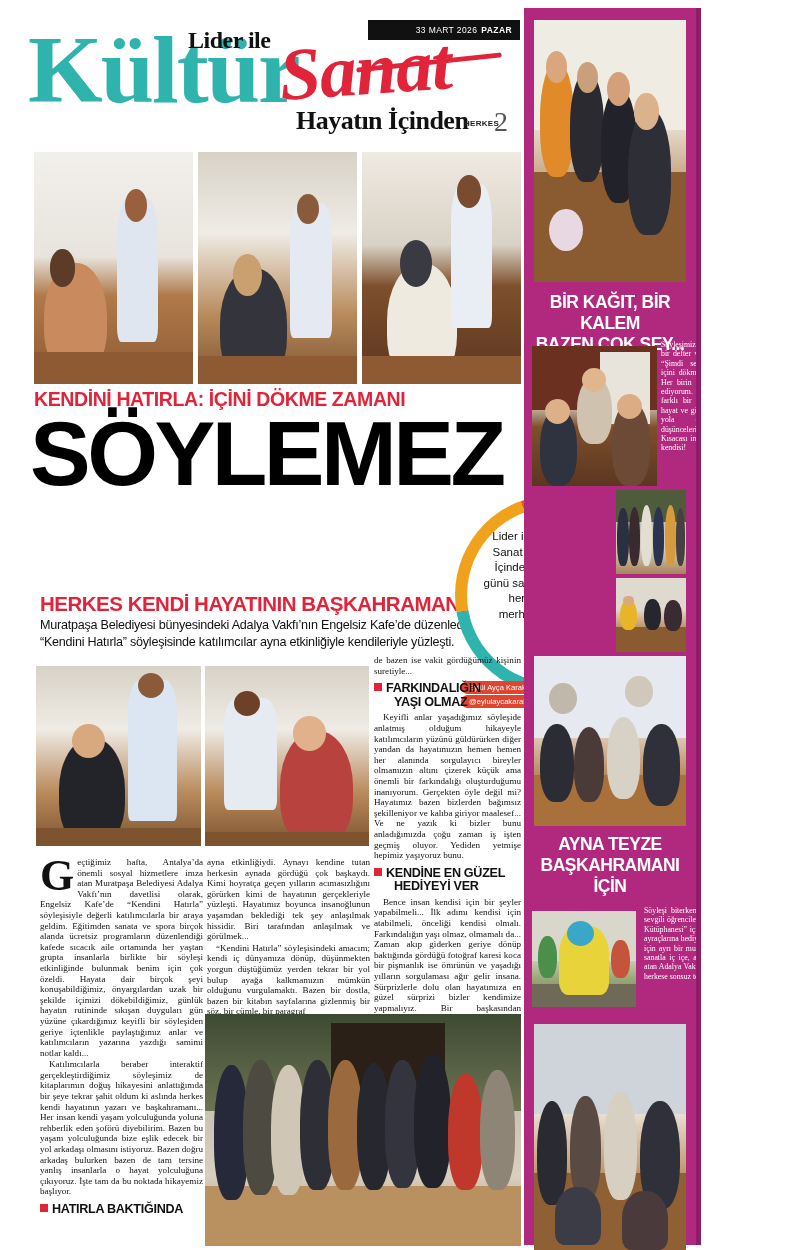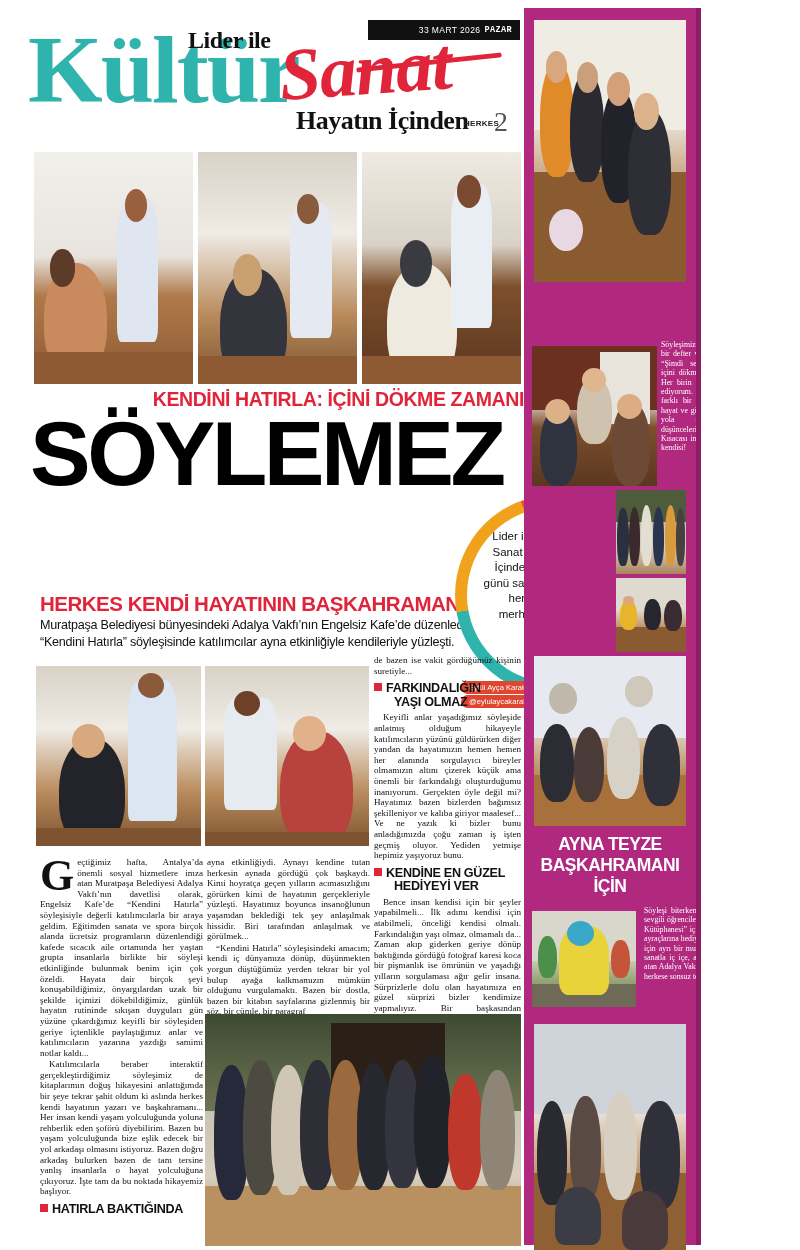--- a/index.html
+++ b/index.html
@@ -51,30 +51,30 @@
     position:absolute;left:494px;top:106px;
     font-family:"Liberation Serif", serif;font-size:28px;color:#555;
   }
   .datestrip{
     position:absolute;left:368px;top:20px;width:152px;height:20px;
     background:#111;color:#fff;
     font-family:"Liberation Sans", sans-serif;font-size:8.5px;
     display:flex;align-items:center;justify-content:flex-end;
     padding-right:8px;box-sizing:border-box;letter-spacing:0.4px;
   }
-  .datestrip b{margin-left:4px;font-family:Liberation Mono, monospace;}
+  .datestrip b{margin-left:4px;}
 
   
   .topstrip{position:absolute;left:34px;top:152px;width:487px;height:232px;display:flex;gap:5px;}
   .topstrip .photo{flex:1;}
 
   
   .kicker{
     position:absolute;left:34px;top:388px;width:490px;
-    text-align:right;
+    text-align:left;
     font-family:"Liberation Sans", sans-serif;font-weight:bold;
     font-size:19.5px;letter-spacing:-0.4px;color:#e0253b;
   }
   .headline{
     position:absolute;left:30px;top:412px;width:500px;
     font-family:"Liberation Sans", sans-serif;font-weight:bold;
     font-size:91px;line-height:84px;letter-spacing:-3.5px;color:#000;
   }
   .headline .l2{display:block;}
   .subhead{
@@ -306,20 +306,24 @@
       <div class="blob" style="left:8%;top:12%;width:14%;height:12%;background:#d8a77e;border-radius:50%;"></div>
       <div class="blob" style="left:24%;top:20%;width:22%;height:42%;background:#2a2a30;"></div>
       <div class="blob" style="left:28%;top:16%;width:14%;height:12%;background:#caa07c;border-radius:50%;"></div>
       <div class="blob" style="left:44%;top:26%;width:24%;height:44%;background:#22222a;"></div>
       <div class="blob" style="left:48%;top:20%;width:15%;height:13%;background:#d3a07a;border-radius:50%;"></div>
       <div class="blob" style="left:62%;top:34%;width:28%;height:48%;background:#2e2e36;"></div>
       <div class="blob" style="left:66%;top:28%;width:16%;height:14%;background:#dcb28c;border-radius:50%;"></div>
       <div class="blob" style="left:10%;top:72%;width:22%;height:16%;background:#e7d8e2;border-radius:50%;"></div>
     </div>
 
+    <div class="rail-head" style="left:4px;top:284px;width:164px;font-size:17.5px;line-height:21px;">
+      <span>BİR KAĞIT, BİR KALEM</span><br>
+      <span>BAZEN ÇOK ŞEY...</span>
+    </div>
 
     <div class="photo rail-photo sc-dark" style="left:8px;top:338px;width:125px;height:140px;">
       <div class="blob" style="left:0;top:0;width:100%;height:46%;background:#6b3020;border-radius:0;"></div>
       <div class="blob" style="left:54%;top:4%;width:40%;height:52%;background:#e8e4db;border-radius:0;"></div>
       <div class="blob" style="left:6%;top:44%;width:30%;height:56%;background:#2f3340;"></div>
       <div class="blob" style="left:10%;top:38%;width:20%;height:18%;background:#dcb187;border-radius:50%;"></div>
       <div class="blob" style="left:36%;top:22%;width:28%;height:48%;background:#cfc3b0;"></div>
       <div class="blob" style="left:40%;top:16%;width:19%;height:17%;background:#e0b68f;border-radius:50%;"></div>
       <div class="blob" style="left:64%;top:40%;width:30%;height:60%;background:#6c4a36;"></div>
       <div class="blob" style="left:68%;top:34%;width:20%;height:18%;background:#dcad84;border-radius:50%;"></div>

